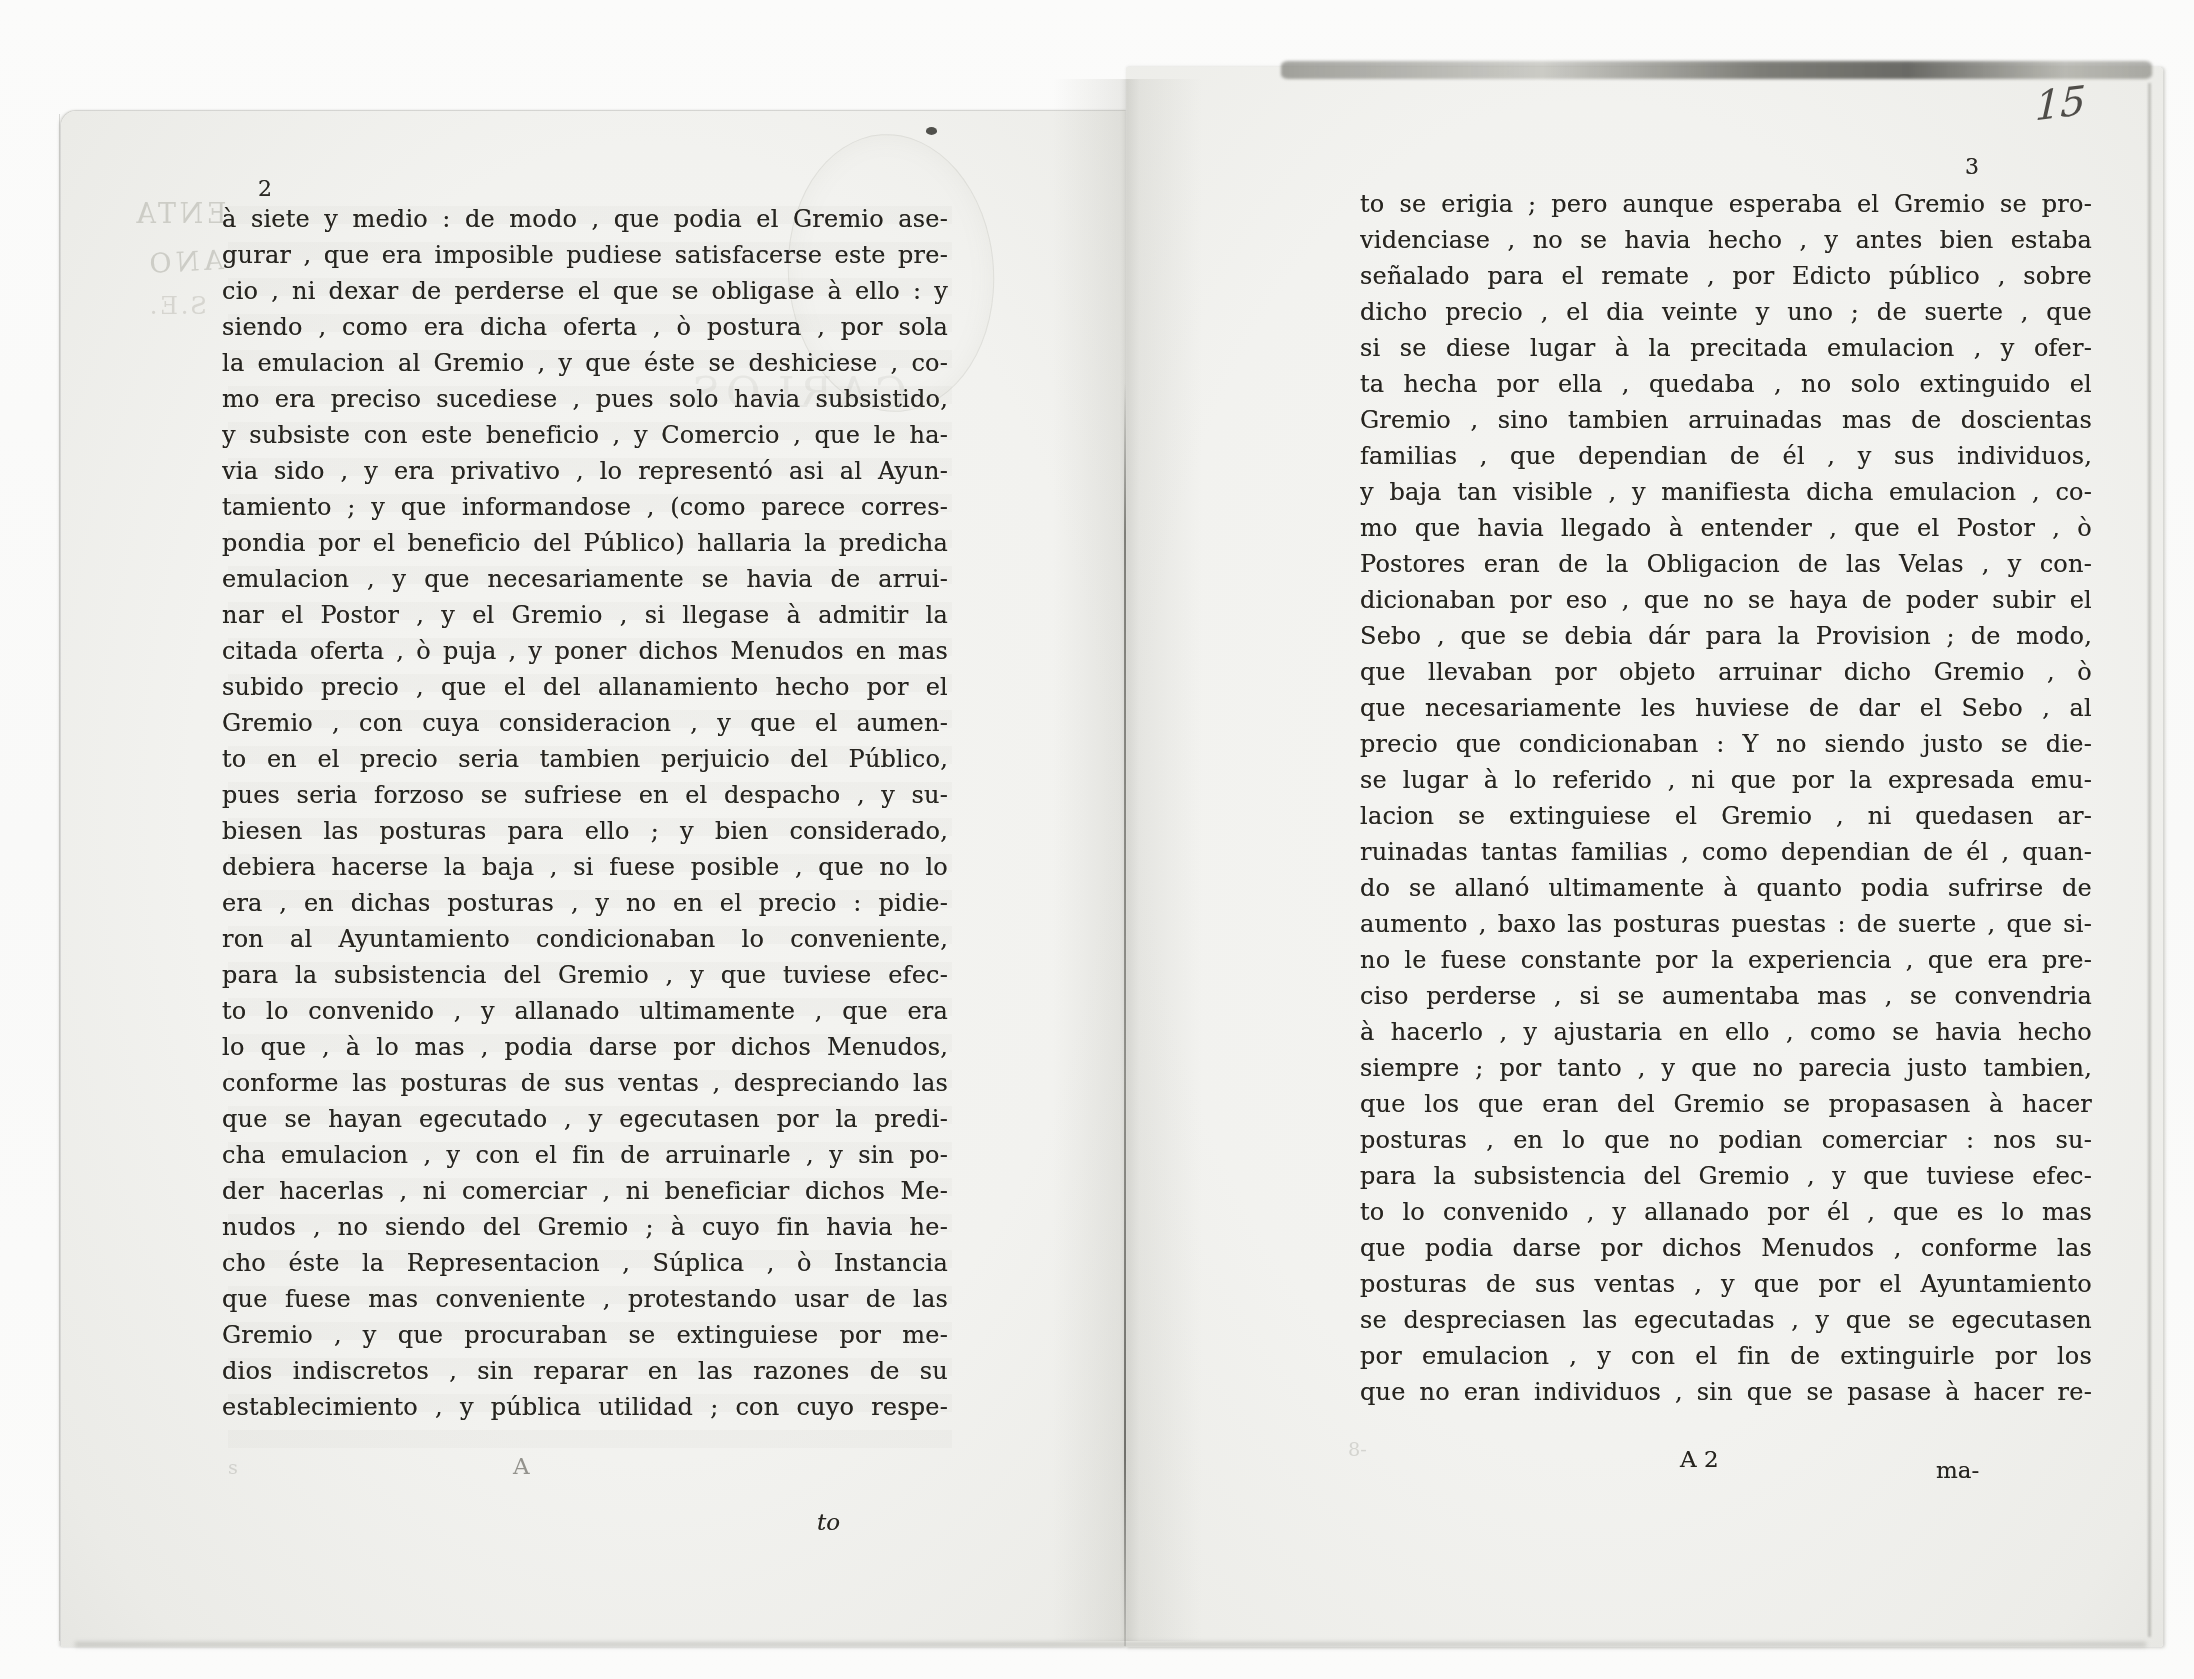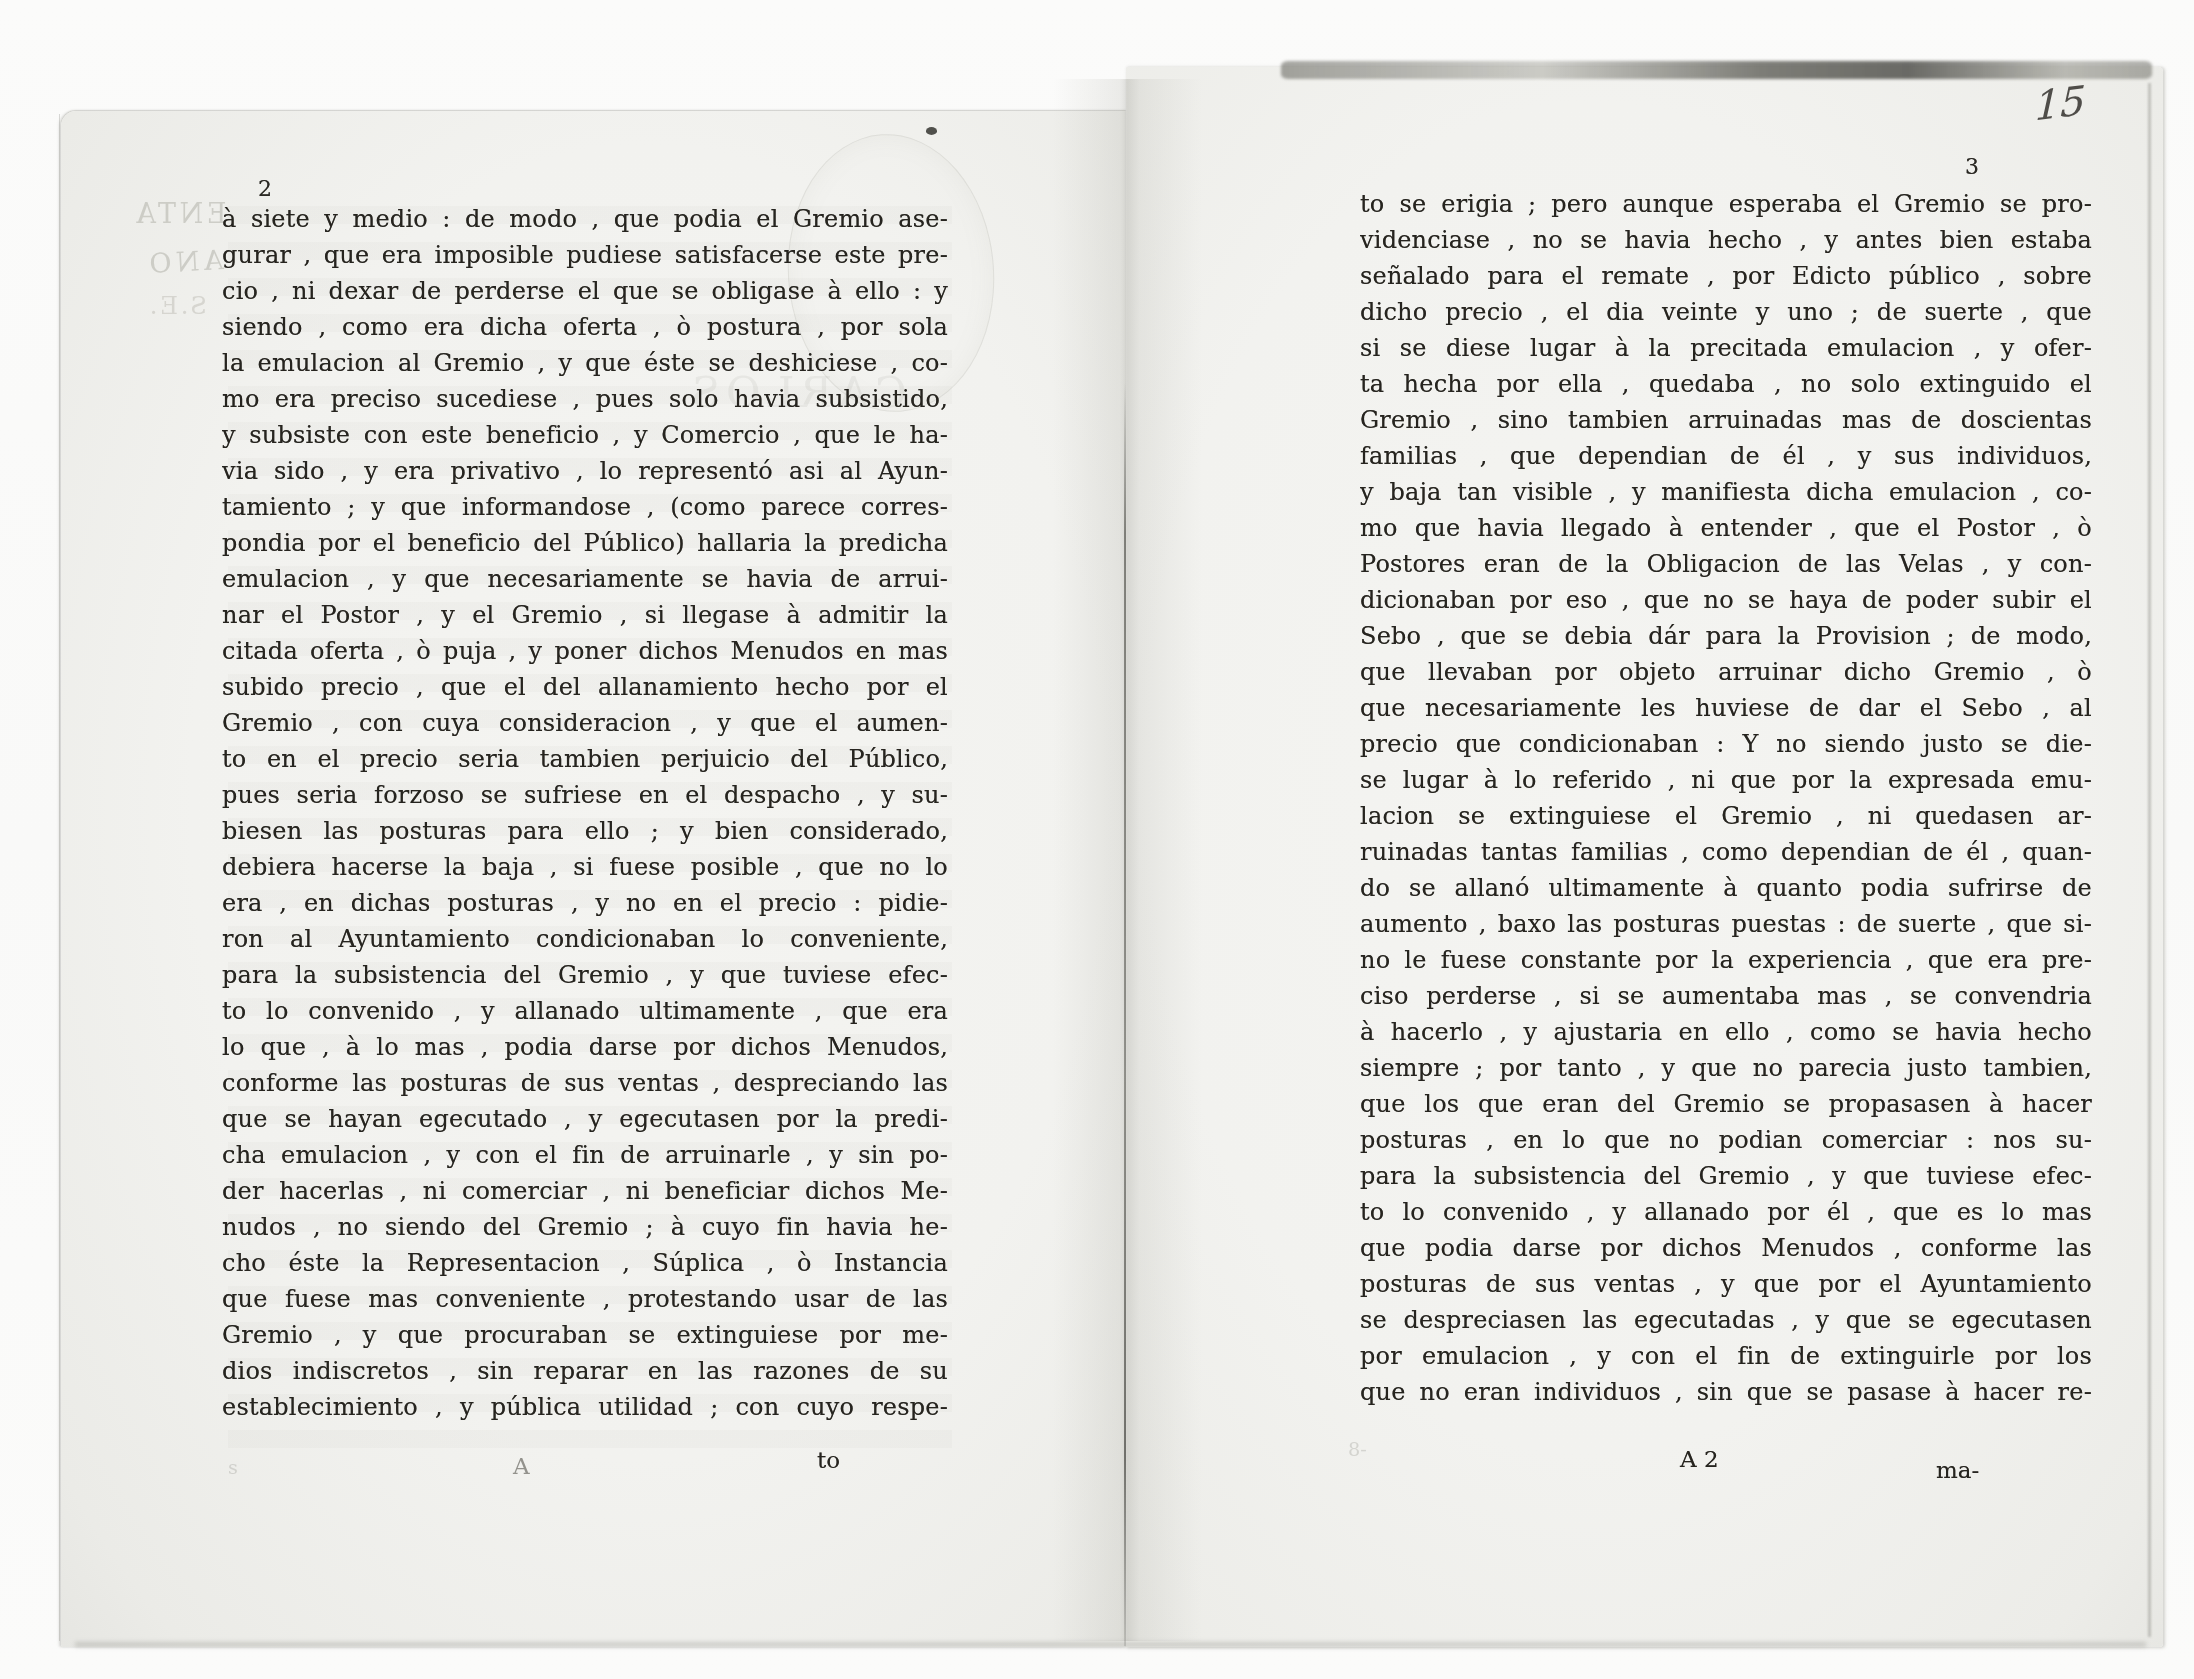--- a/index.html
+++ b/index.html
@@ -47,21 +47,21 @@
   .tb-right{left:1360px;top:188px;width:732px;}
   .text-line{height:36px;line-height:33px;text-align:justify;overflow:hidden;}
   .text-line::after{content:"";display:inline-block;width:100%;height:0;}
 
   .pagenum{position:absolute;font-size:22px;color:#2a2823;text-shadow:0 0 0.5px rgba(40,38,32,.5);}
   .pn-left{left:258px;top:176px;}
   .pn-right{left:1965px;top:154px;}
 
   .sig-cw{position:absolute;font-size:23px;color:#26241f;text-shadow:0 0 0.5px rgba(40,38,32,.5);}
   .sig-left{left:513px;top:1453px;color:rgba(70,68,60,.55);text-shadow:none;}
-  .cw-left{left:817px;top:1447px;}
+  .cw-left{left:817px;top:1509px;font-style:italic;}
   .sig-right{left:1680px;top:1446px;}
   .cw-right{left:1936px;top:1441px;margin-top:16px;}
 
   .folio-hand{position:absolute;left:2035px;top:80px;font-size:40px;
               font-style:italic;color:rgba(50,48,45,.85);
               transform:rotate(-7deg) skewX(-9deg);
               font-family:"DejaVu Serif","Liberation Serif",serif;}
 
   
   .bleed{position:absolute;transform:scaleX(-1);color:rgba(142,140,128,.34);

